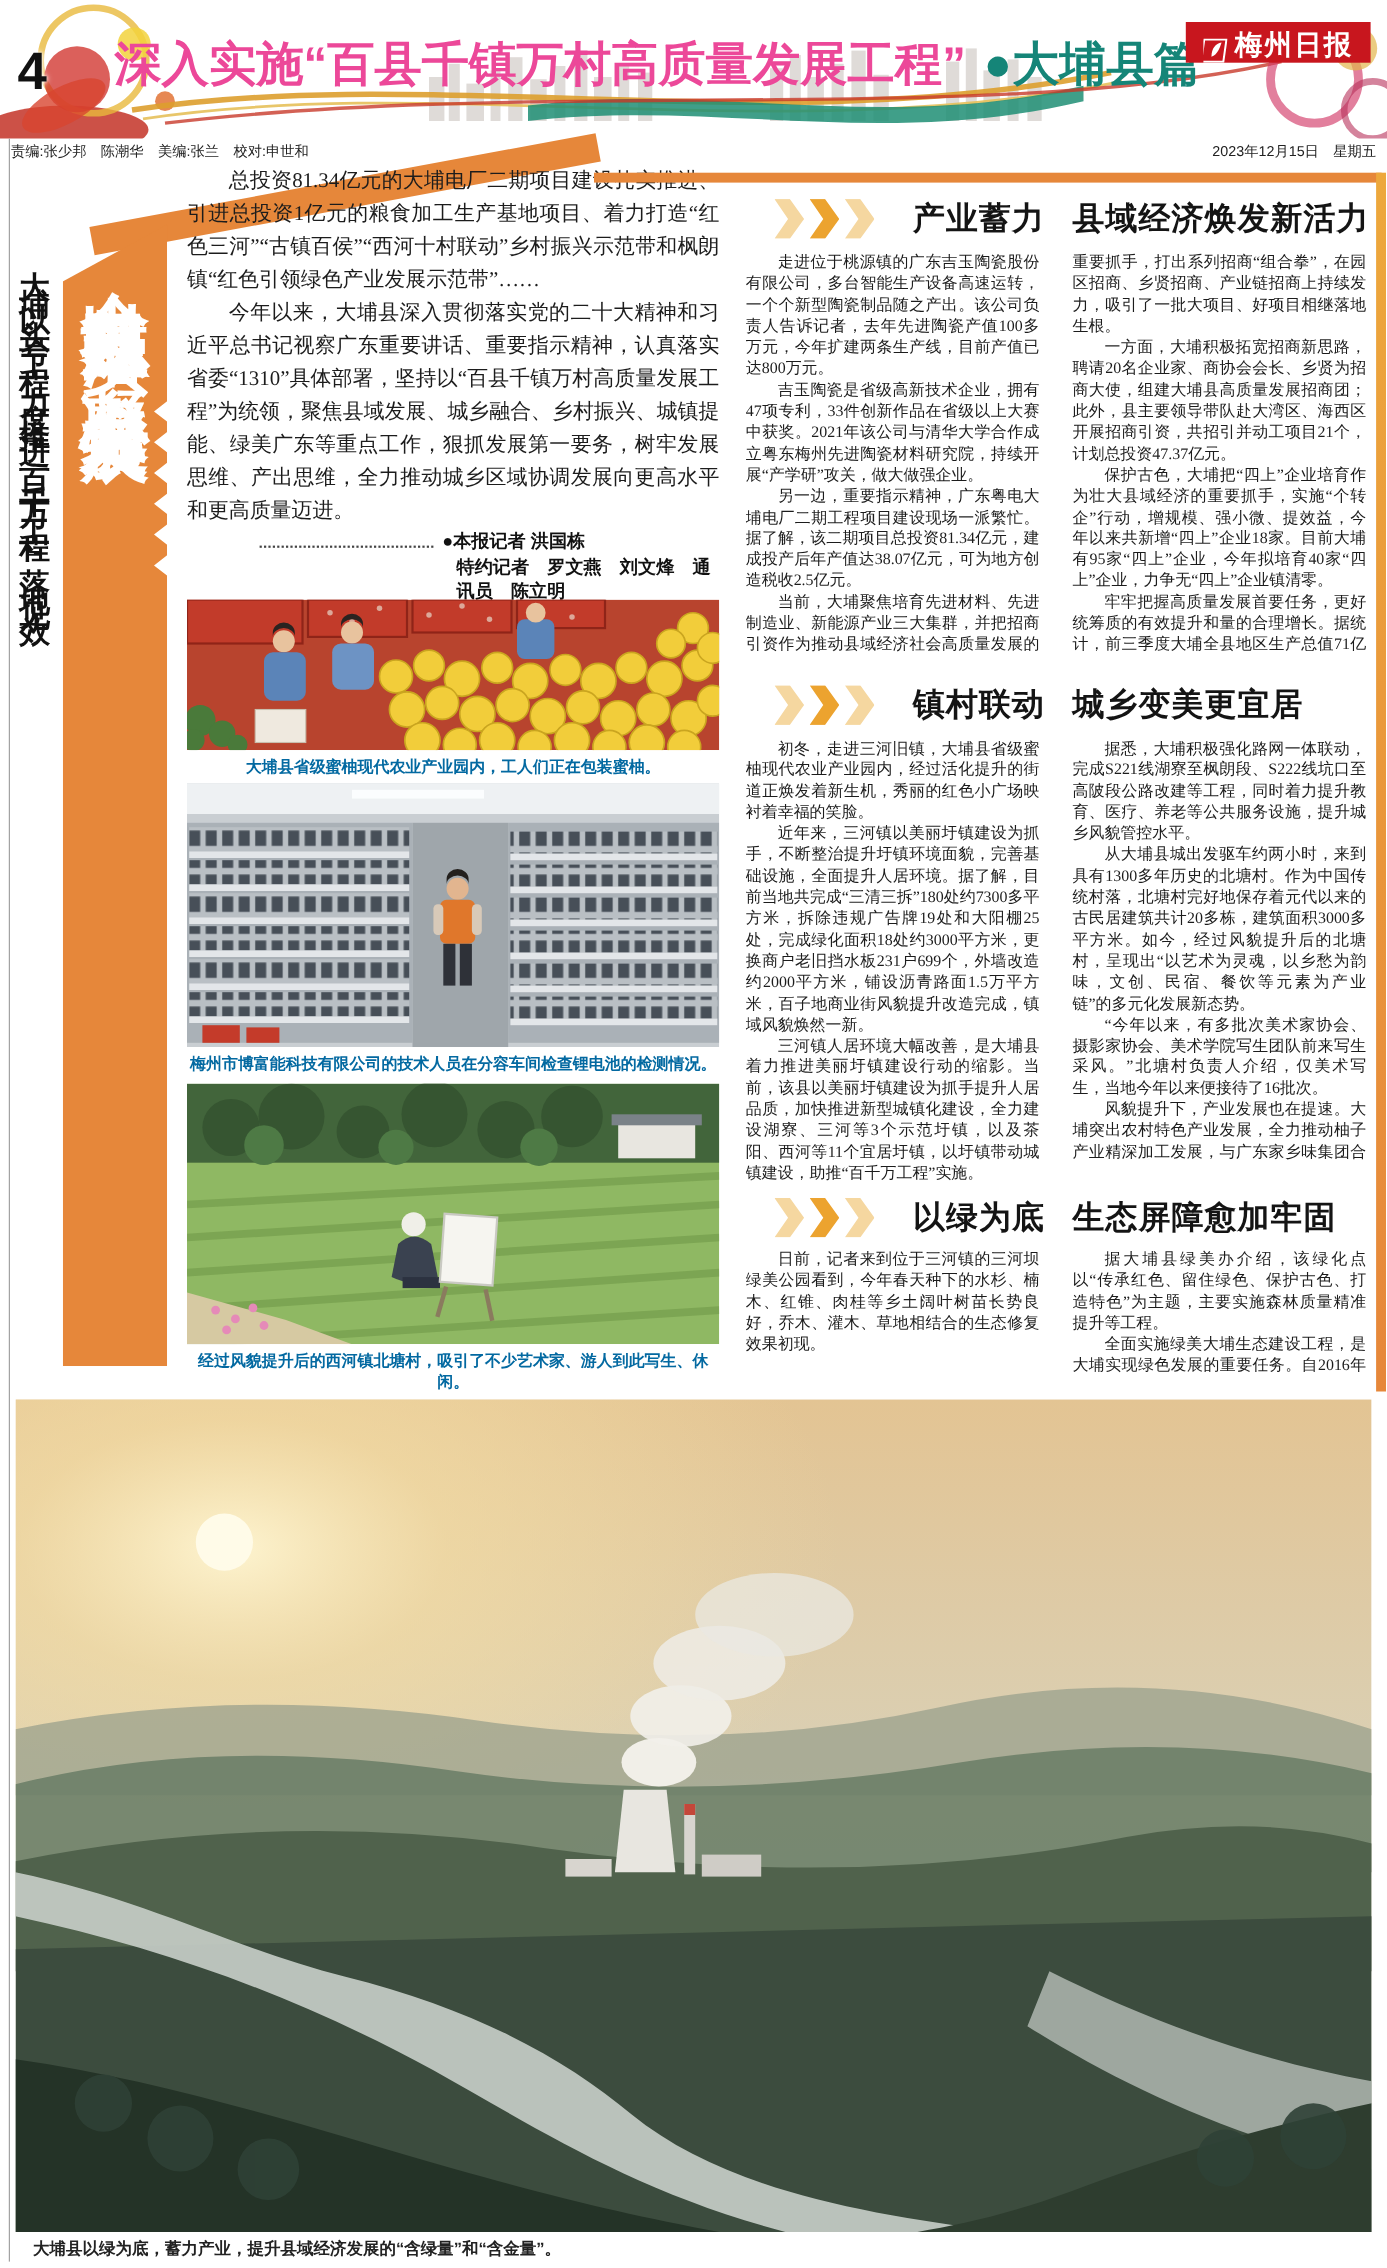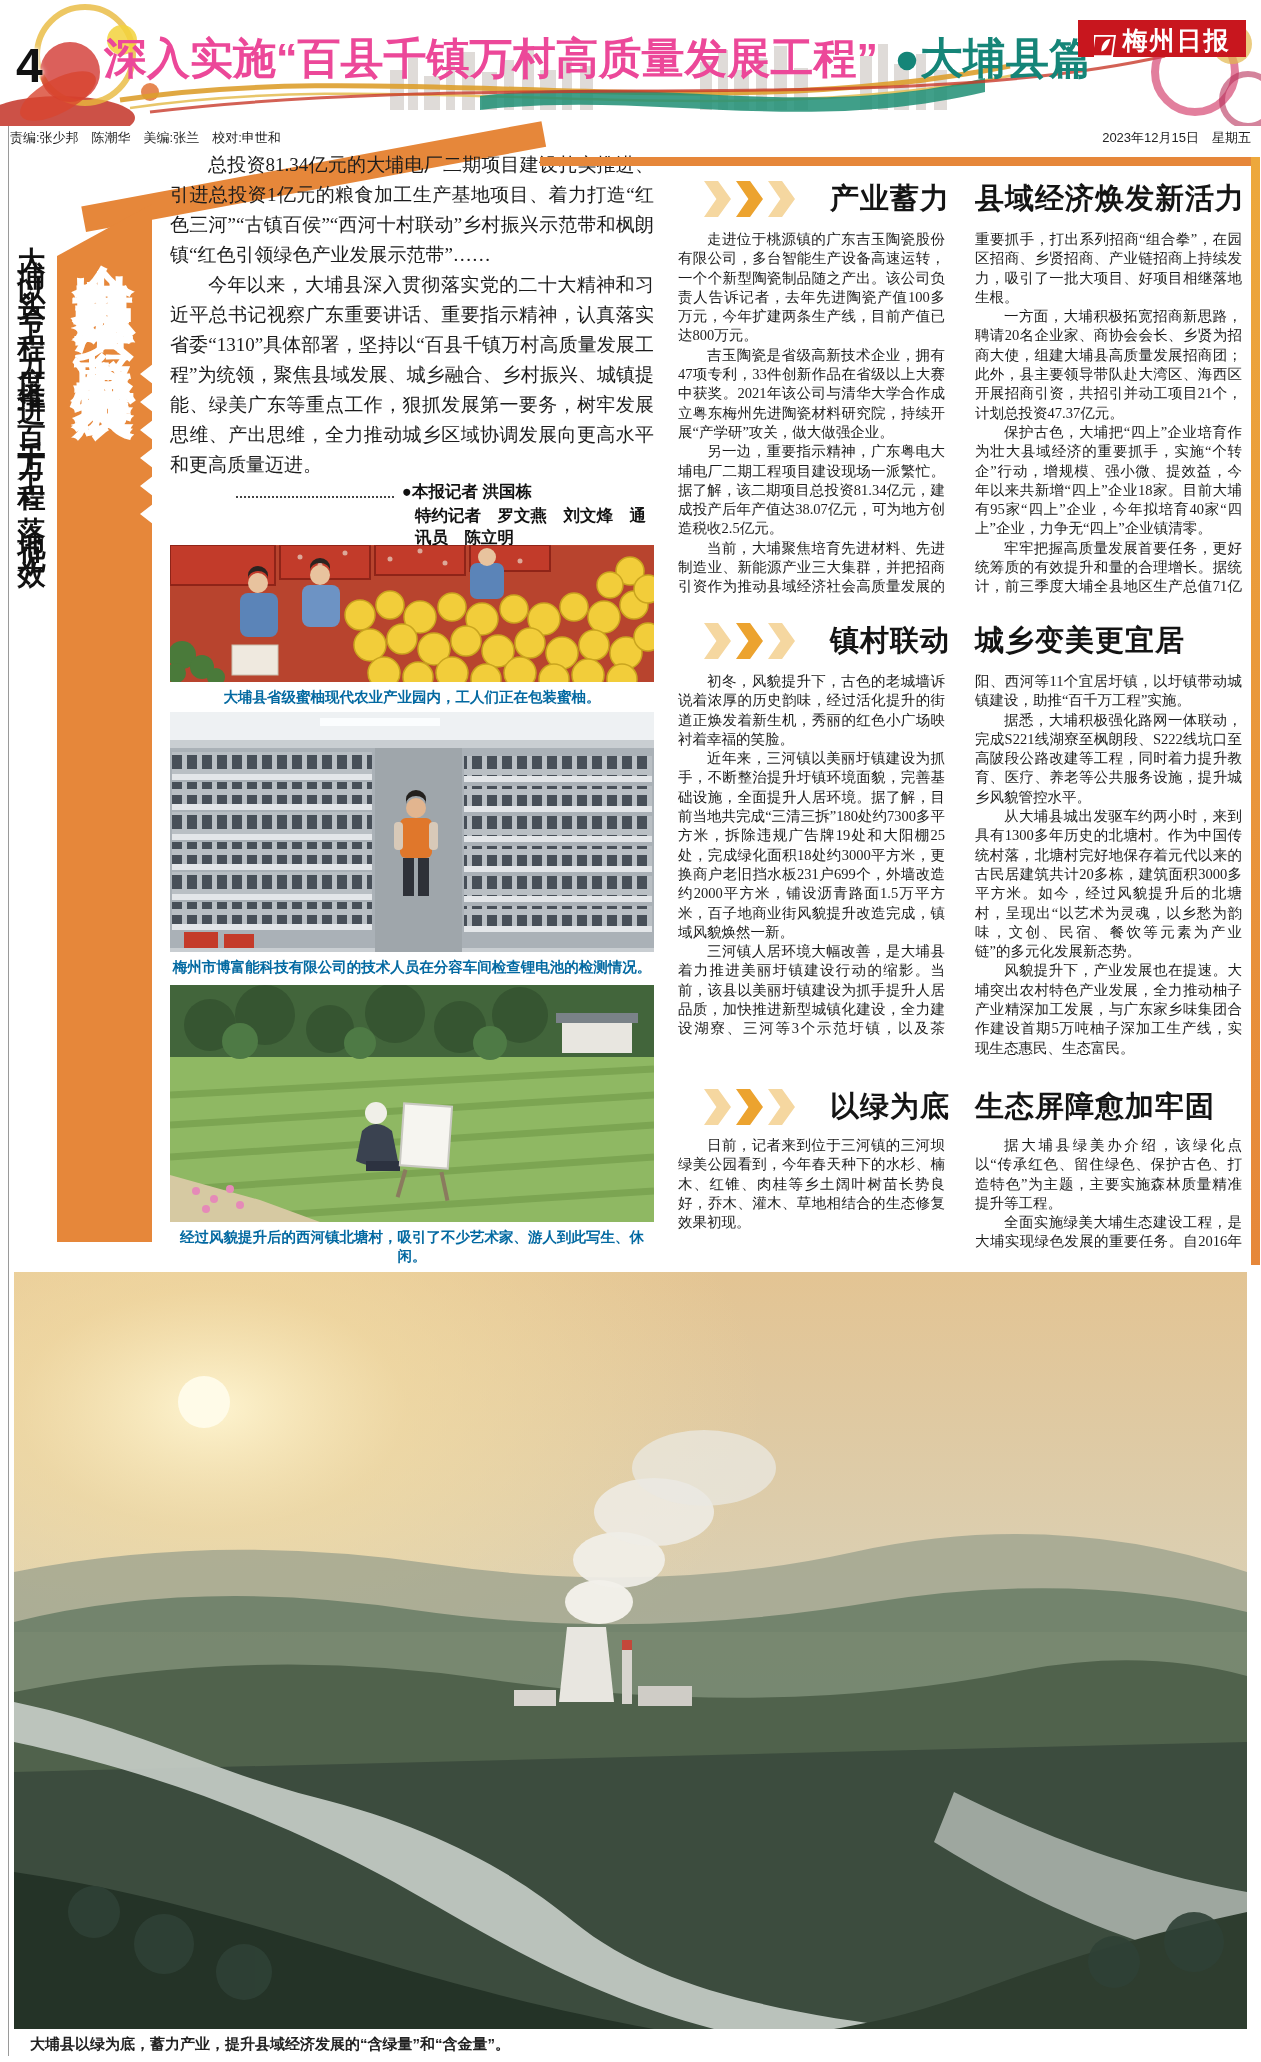--- a/index.html
+++ b/index.html
@@ -365,25 +365,26 @@
   <div class="section-header" style="top:618px;">
     <span class="chevrons">
       <span class="chev c1"></span>
         <span class="chev c2"></span>
         <span class="chev c3"></span>
     </span>
     <span class="sec-title tl">镇村联动</span>
     <span class="sec-title tr">城乡变美更宜居</span>
   </div>
   <div class="section-body" style="top:672px;height:406px;">
-    <p>初冬，风貌提升下，古色的老城墙诉说着浓厚的历史韵味，经过活化提升的街道正焕发着新生机，秀丽的红色小广场映衬着幸福的笑脸。</p>
+    <p>初冬，走进三河旧镇，大埔县省级蜜柚现代农业产业园内，经过活化提升的街道正焕发着新生机，秀丽的红色小广场映衬着幸福的笑脸。</p>
     <p>近年来，三河镇以美丽圩镇建设为抓手，不断整治提升圩镇环境面貌，完善基础设施，全面提升人居环境。据了解，目前当地共完成“三清三拆”180处约7300多平方米，拆除违规广告牌19处和大阳棚25处，完成绿化面积18处约3000平方米，更换商户老旧挡水板231户699个，外墙改造约2000平方米，铺设沥青路面1.5万平方米，百子地商业街风貌提升改造完成，镇域风貌焕然一新。</p>
     <p>三河镇人居环境大幅改善，是大埔县着力推进美丽圩镇建设行动的缩影。当前，该县以美丽圩镇建设为抓手提升人居品质，加快推进新型城镇化建设，全力建设湖寮、三河等3个示范圩镇，以及茶阳、西河等11个宜居圩镇，以圩镇带动城镇建设，助推“百千万工程”实施。</p>
     <p>据悉，大埔积极强化路网一体联动，完成S221线湖寮至枫朗段、S222线坑口至高陂段公路改建等工程，同时着力提升教育、医疗、养老等公共服务设施，提升城乡风貌管控水平。</p>
     <p>从大埔县城出发驱车约两小时，来到具有1300多年历史的北塘村。作为中国传统村落，北塘村完好地保存着元代以来的古民居建筑共计20多栋，建筑面积3000多平方米。如今，经过风貌提升后的北塘村，呈现出“以艺术为灵魂，以乡愁为韵味，文创、民宿、餐饮等元素为产业链”的多元化发展新态势。</p>
+    <p>“今年以来，有多批次美术家协会、摄影家协会、美术学院写生团队前来写生采风。”北塘村负责人介绍，仅美术写生，当地今年以来便接待了16批次。</p>
     <p>风貌提升下，产业发展也在提速。大埔突出农村特色产业发展，全力推动柚子产业精深加工发展，与广东家乡味集团合作建设首期5万吨柚子深加工生产线，实现生态惠民、生态富民。</p>
   </div>
 
   <div class="section-header" style="top:1084px;">
     <span class="chevrons">
       <span class="chev c1"></span>
         <span class="chev c2"></span>
         <span class="chev c3"></span>
     </span>
     <span class="sec-title tl">以绿为底</span>

